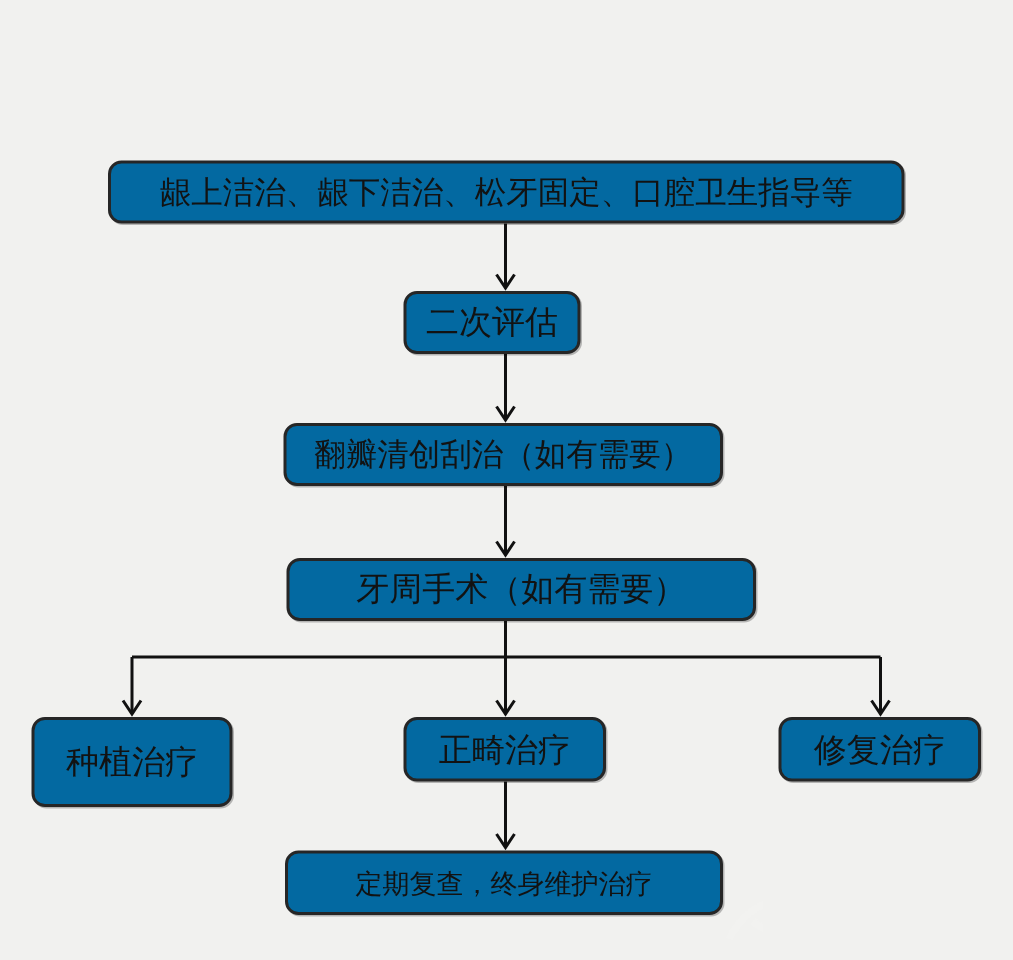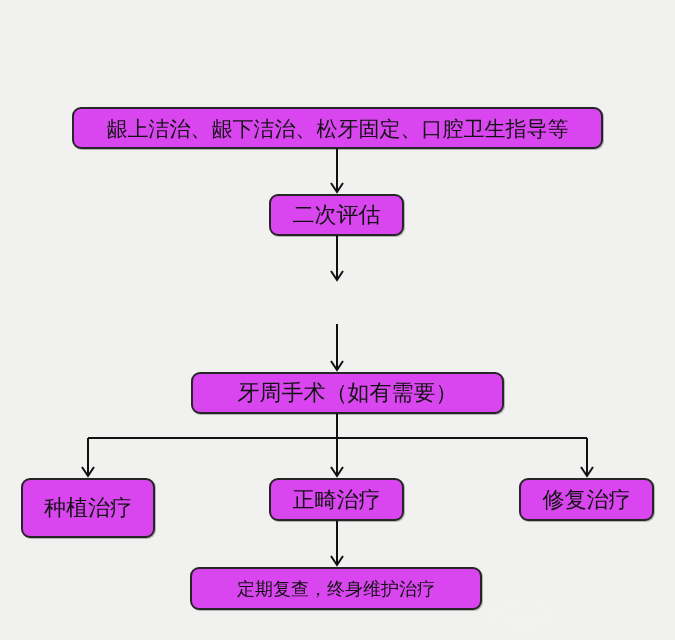--- a/index.html
+++ b/index.html
@@ -32,34 +32,34 @@
     position: absolute;
     top: 0;
     left: 0;
     width: 675px;
     height: 640px;
     pointer-events: none;
   }
   .node {
     position: absolute;
     box-sizing: border-box;
-    background: #d946ef;
+    background: #0369a1;
     border: 2px solid #262626;
     border-radius: 9px;
     box-shadow: 1px 1px 0 rgba(0,0,0,0.25);
     display: flex;
     align-items: center;
     justify-content: center;
     font-size: 22px;
     color: #121212;
     white-space: nowrap;
     line-height: 1;
   }
   .node-step1    { left: 72px;  top: 107px; width: 531px; height: 42px; font-size: 21px; }
-  .node-step2    { left: 269px; top: 194px; width: 135px; height: 42px; }
+  .node-step2    { left: 269px; top: 194px; width: 118px; height: 42px; }
   .node-step3    { left: 189px; top: 282px; width: 293px; height: 42px; font-size: 21px; }
   .node-step4    { left: 191px; top: 372px; width: 313px; height: 42px; }
   .node-implant  { left: 21px;  top: 478px; width: 134px; height: 60px; }
   .node-ortho    { left: 269px; top: 478px; width: 135px; height: 43px; }
   .node-restore  { left: 519px; top: 478px; width: 135px; height: 43px; }
   .node-final    { left: 190px; top: 567px; width: 292px; height: 43px; font-size: 18px; }
   .watermark {
     position: absolute;
     left: 480px;
     top: 592px;
@@ -98,20 +98,21 @@
 
       <line x1="337" y1="521" x2="337" y2="565"></line>
       <polyline points="331,556 337,565 343,556"></polyline>
     </g>
   </svg>
 
   <div class="node node-step1">龈上洁治、龈下洁治、松牙固定、口腔卫生指导等</div>
 
   <div class="node node-step2">二次评估</div>
 
+  <div class="node node-step3">翻瓣清创刮治（如有需要）</div>
 
   <div class="node node-step4">牙周手术（如有需要）</div>
 
   <div class="node node-implant">种植治疗</div>
 
   <div class="node node-ortho">正畸治疗</div>
 
   <div class="node node-restore">修复治疗</div>
 
   <div class="node node-final">定期复查，终身维护治疗</div>

